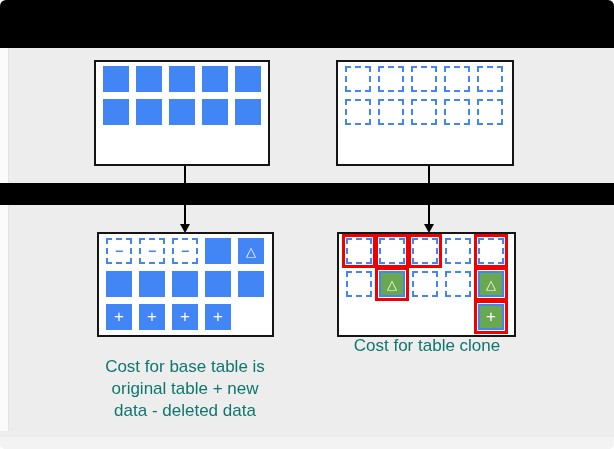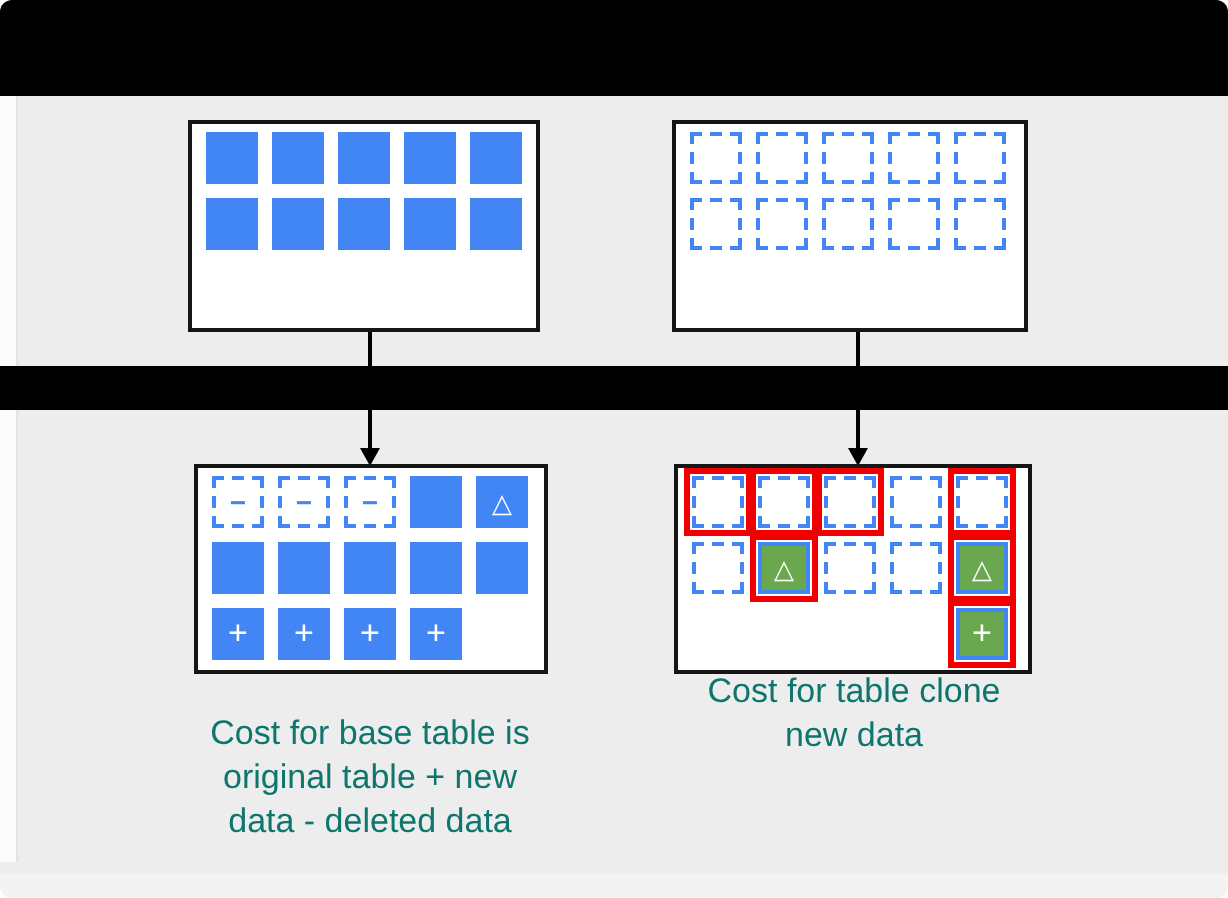--- a/index.html
+++ b/index.html
@@ -190,16 +190,15 @@
   </div>
 
   <div class="caption" id="caption-left">
     <span class="cap-line">Cost for base table is</span>
     <span class="cap-line">original table + new</span>
     <span class="cap-line">data - deleted data</span>
   </div>
 
   <div class="caption" id="caption-right">
     <span class="cap-line">Cost for table clone</span>
-    <span class="cap-line">new data</span>
   </div>
 
 </div>
 
 </body></html>

